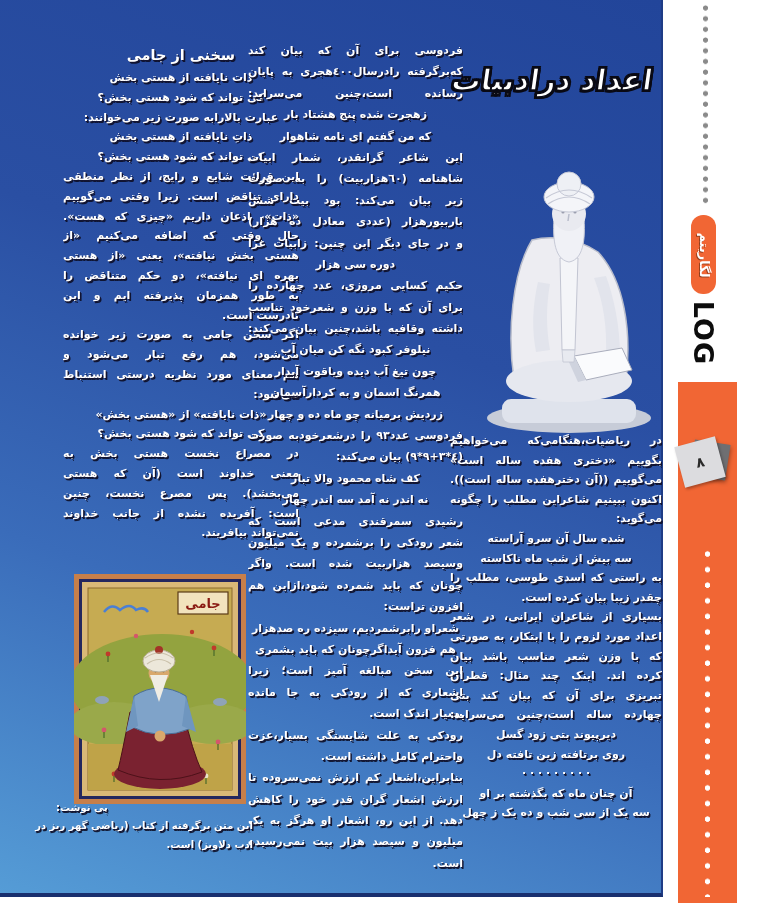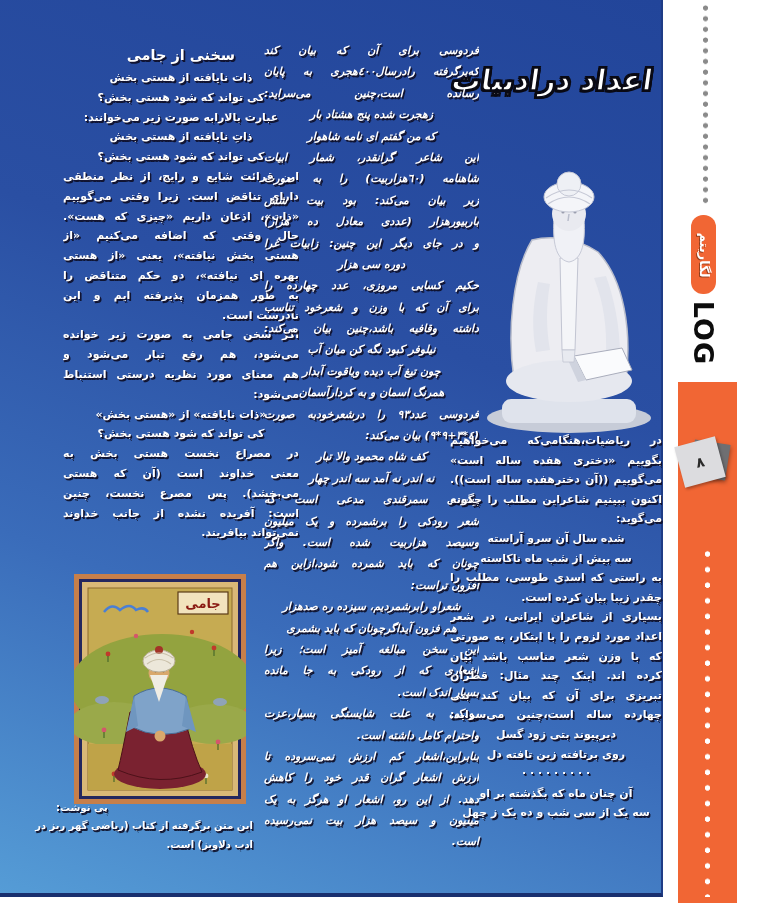--- a/index.html
+++ b/index.html
@@ -13,21 +13,21 @@
          color:#fff;font-weight:900;font-size:29px;line-height:48px;text-align:left;
          transform:skewX(-8deg);letter-spacing:-1px;white-space:nowrap;
          -webkit-text-stroke:1.5px #0a0a14;
          text-shadow:2px 0 #0a0a14,-2px 0 #0a0a14,0 2px #0a0a14,0 -2px #0a0a14,
                      2px 2px #0a0a14,-2px -2px #0a0a14,2px -2px #0a0a14,-2px 2px #0a0a14;}
   
   .col{position:absolute;direction:rtl;color:#fff;
        text-shadow:1px 1px 0 #141432,1.6px 1.6px 0 rgba(10,10,30,.85);}
   .col-left{left:18px;top:44px;width:236px;font-size:11px;margin-left:45px;}
   .col-left .ln{height:19.8px;line-height:19.8px;}
-  .col-mid{left:264px;top:40px;width:215px;font-size:11px;font-style:italic;}
+  .col-mid{left:248px;top:40px;width:215px;font-size:11px;}
   .col-mid .ln{height:21.4px;line-height:21.4px;}
   .col-right{left:450px;top:431px;width:212px;font-size:11px;}
   .col-right .ln{height:19.6px;line-height:19.6px;}
   .ln{white-space:nowrap;font-weight:700;}
   .ln-j{text-align:justify;text-align-last:justify;white-space:normal;overflow:hidden;}
   .ln-v{text-align:center;}
   .ln-r{text-align:right;}
   .col-head{font-size:14.5px;font-weight:900;text-align:center;height:24px;line-height:22px;}
   
   .footnote{position:absolute;left:28px;top:799px;width:225px;direction:rtl;color:#fff;
@@ -133,20 +133,21 @@
         <div class="ln ln-j">زیر بیان می‌کند: بود بیت شش</div>
         <div class="ln ln-j">باربیورهزار (عددی معادل ده هزار)</div>
         <div class="ln ln-j">و در جای دیگر این چنین: زابیات غرا</div>
         <div class="ln ln-v">دوره سی هزار</div>
         <div class="ln ln-j">حکیم کسایی مروزی، عدد چهارده را</div>
         <div class="ln ln-j">برای آن که با وزن و شعرخود تناسب</div>
         <div class="ln ln-j">داشته وقافیه باشد،چنین بیان می‌کند:</div>
         <div class="ln ln-v">نیلوفر کبود نگه کن میان آب</div>
         <div class="ln ln-v">چون تیغ آب دیده ویاقوت آبدار</div>
         <div class="ln ln-v">همرنگ اسمان و به کردارآسمان</div>
+        <div class="ln ln-v">زردیش برمیانه چو ماه ده و چهار</div>
         <div class="ln ln-j">فردوسی عدد٩٣ را درشعرخودبه صورت</div>
         <div class="ln ln-r">(٤*٣+٩*٩) بیان می‌کند:</div>
         <div class="ln ln-v">کف شاه محمود والا تبار</div>
         <div class="ln ln-v">نه اندر نه آمد سه اندر چهار</div>
         <div class="ln ln-j">رشیدی سمرقندی مدعی است که</div>
         <div class="ln ln-j">شعر رودکی را برشمرده و یک میلیون</div>
         <div class="ln ln-j">وسیصد هزاربیت شده است. واگر</div>
         <div class="ln ln-j">چونان که باید شمرده شود،ازاین هم</div>
         <div class="ln ln-r">افزون تراست:</div>
         <div class="ln ln-v">شعراو رابرشمردیم، سیزده ره صدهزار</div>

